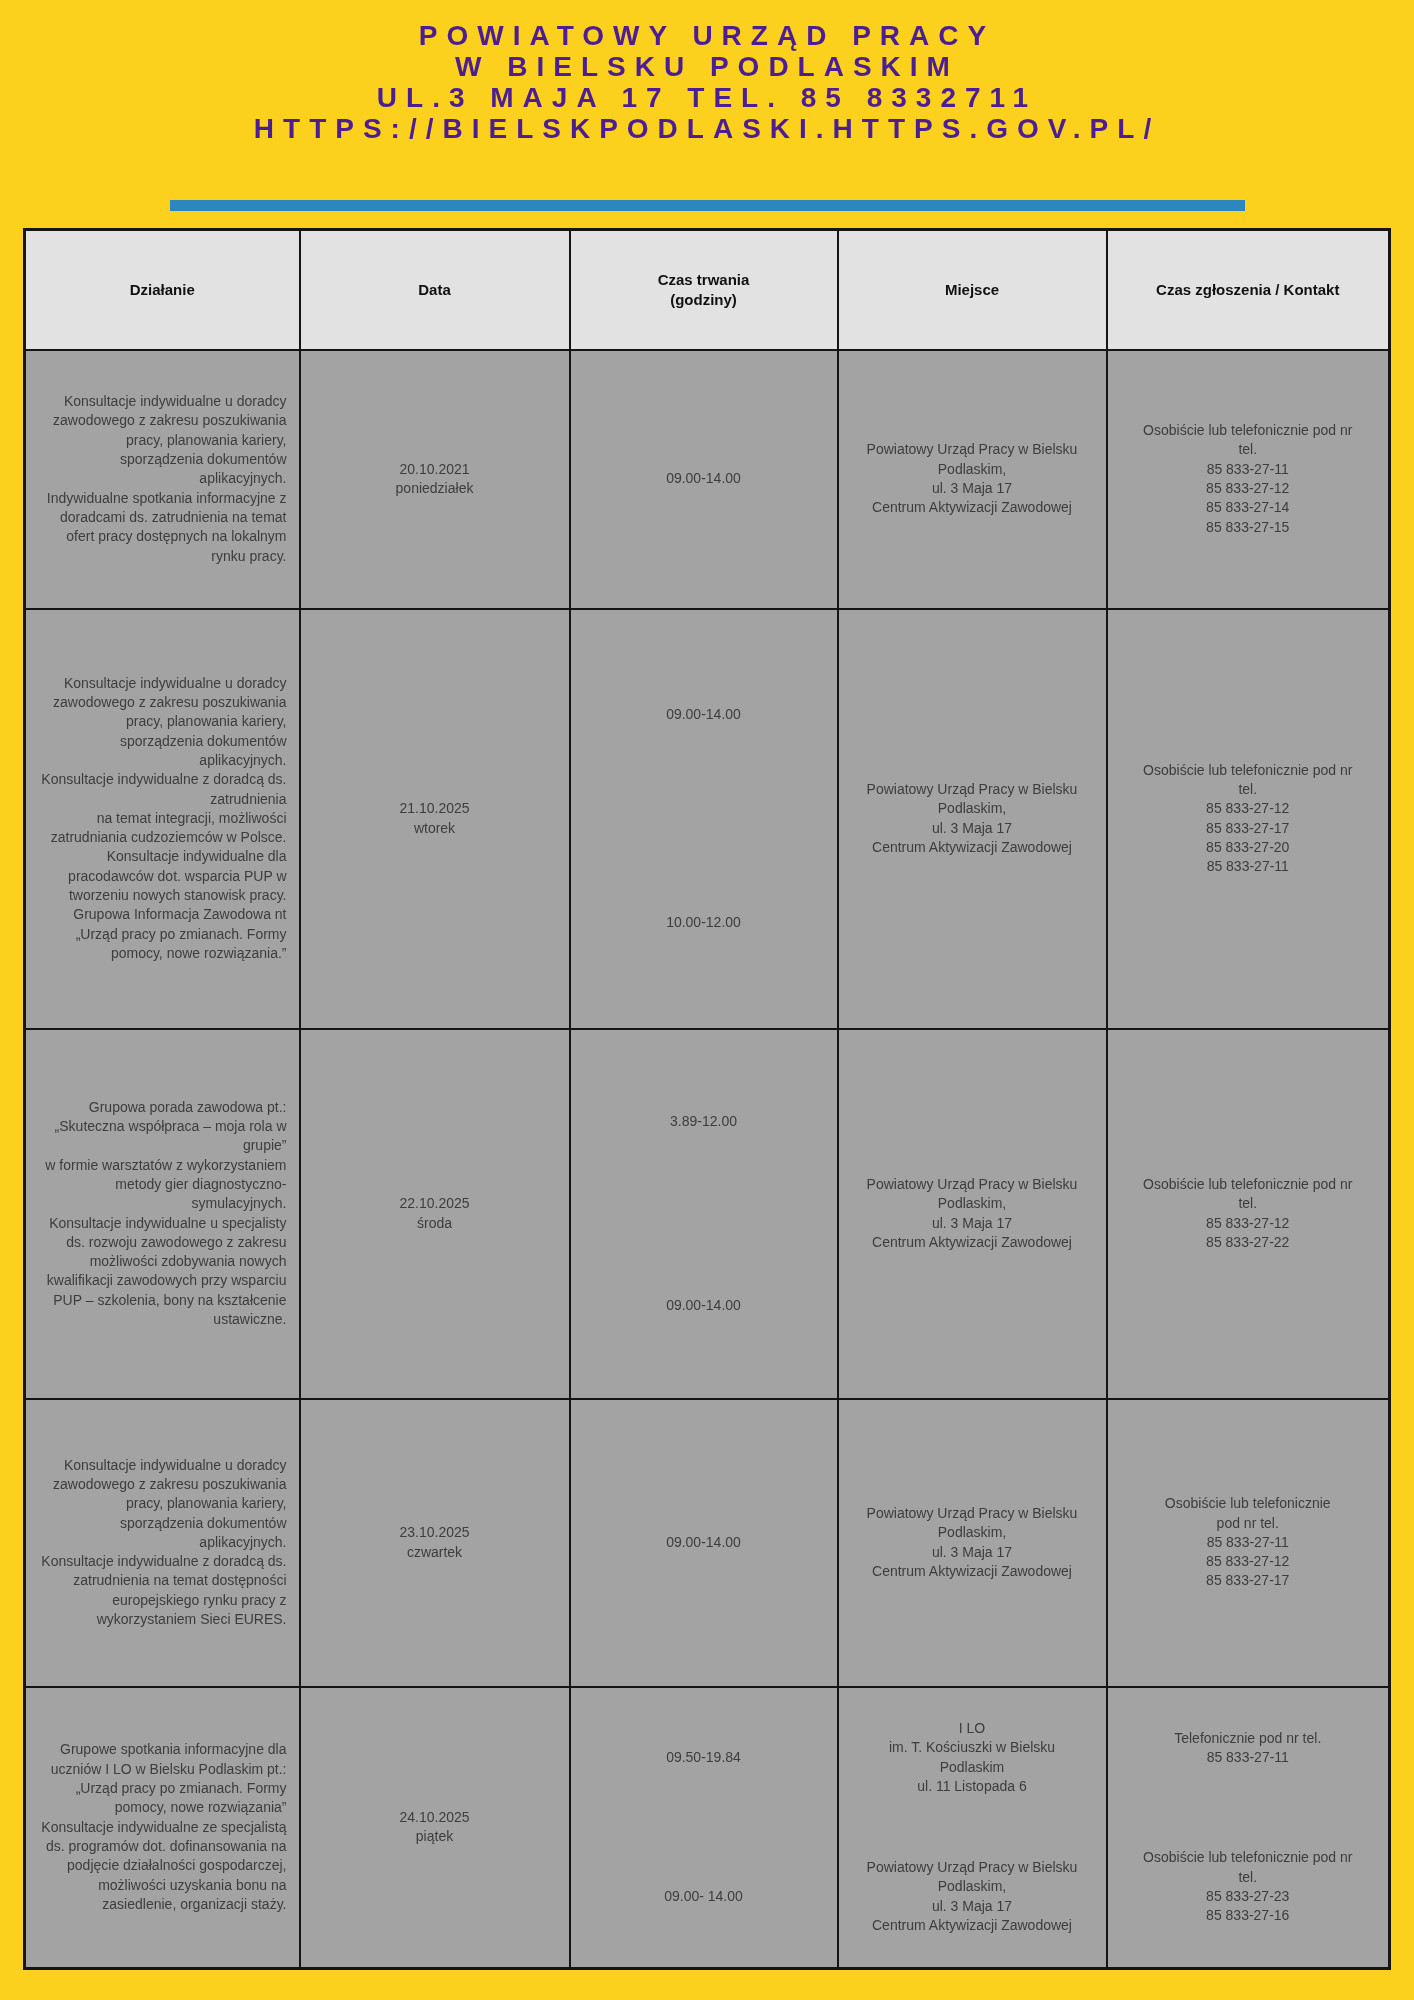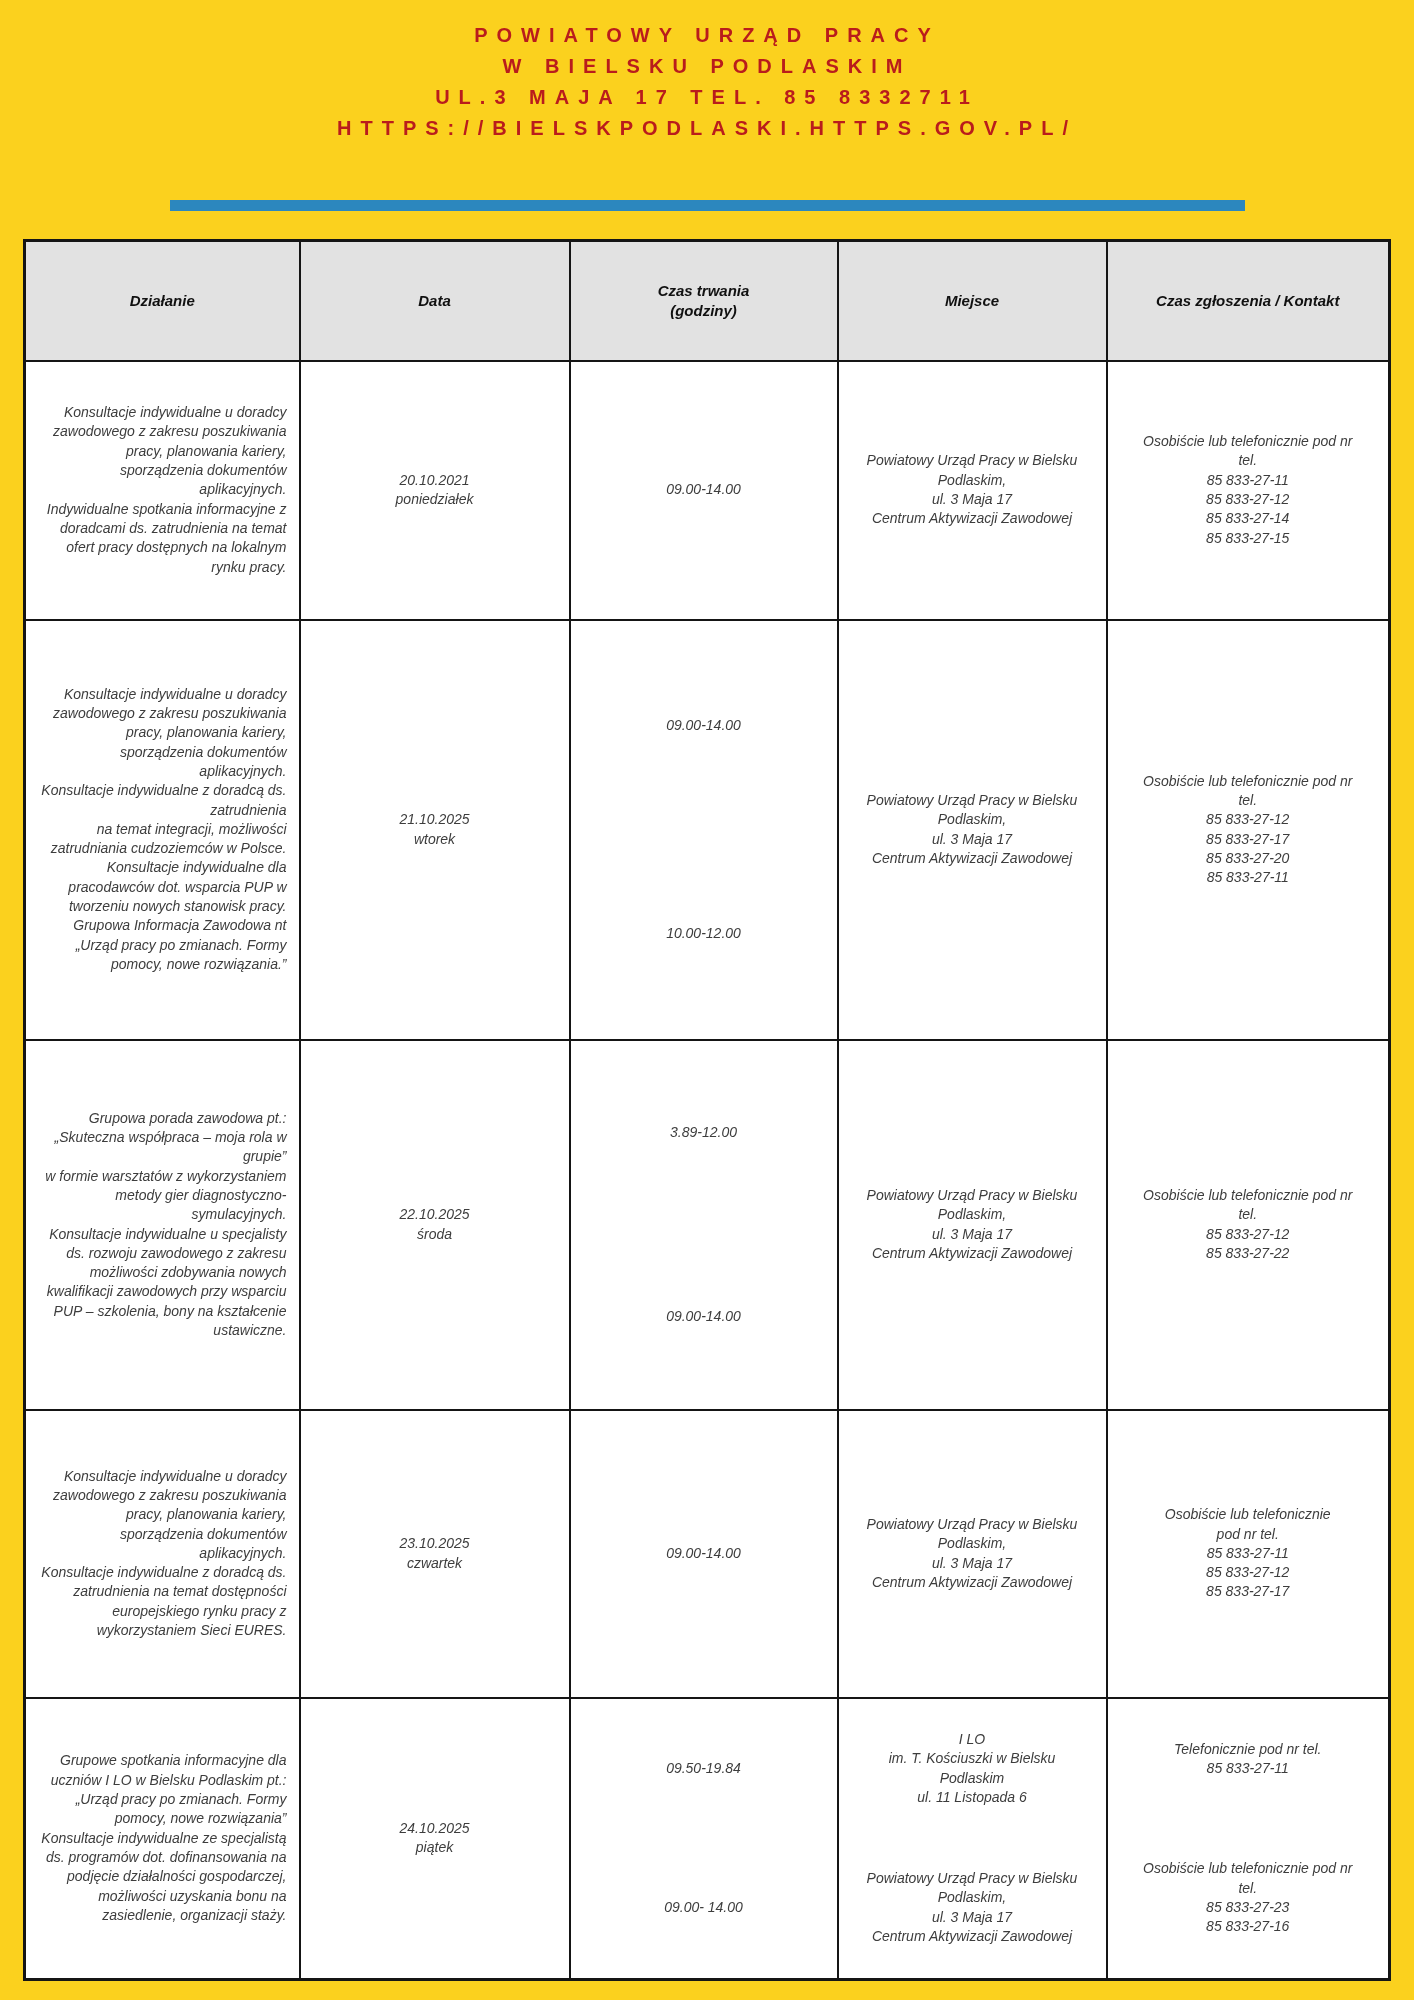--- a/index.html
+++ b/index.html
@@ -12,40 +12,39 @@
     background: #FBD11E;
     font-family: "Liberation Sans", sans-serif;
     overflow: hidden;
   }
   .title-block {
     text-align: center;
     padding-top: 20px;
   }
   .title-line {
     font-weight: bold;
-    font-size: 20px;
+    font-size: 28px;
     line-height: 31px;
     letter-spacing: 9px;
-    color: #b91c1c;
+    color: #4c1d95;
     white-space: nowrap;
   }
   .divider {
     width: 1075px;
     height: 11px;
     background: #2C87BE;
     margin: 56px auto 0 auto;
   }
   table.schedule {
     border-collapse: collapse;
     width: 1365px;
-    margin: 28px auto 0 auto;
+    margin: 17px auto 0 auto;
     table-layout: fixed;
-    background: #ffffff;
+    background: #a3a3a3;
     border: 3px solid #151515;
-    font-style: italic;
   }
   table.schedule th, table.schedule td {
     border: 2px solid #151515;
     vertical-align: middle;
     padding: 0;
   }
   table.schedule th {
     background: #E2E2E2;
     color: #111;
   }

